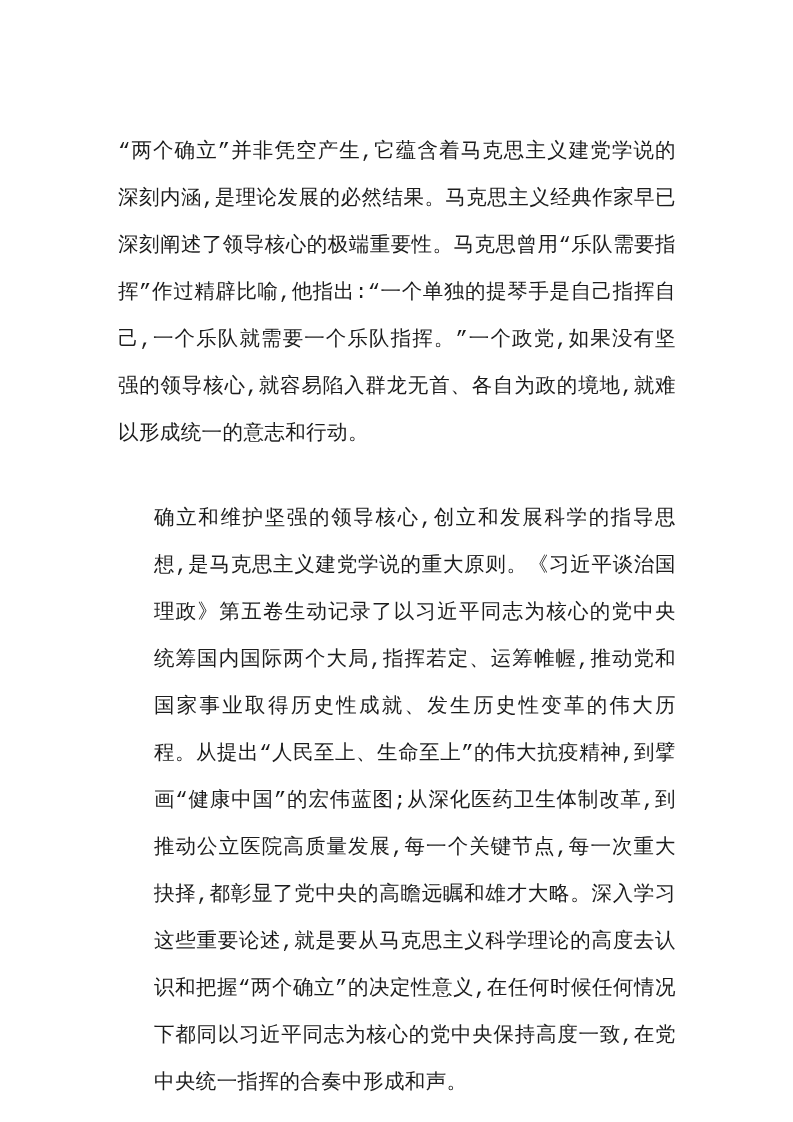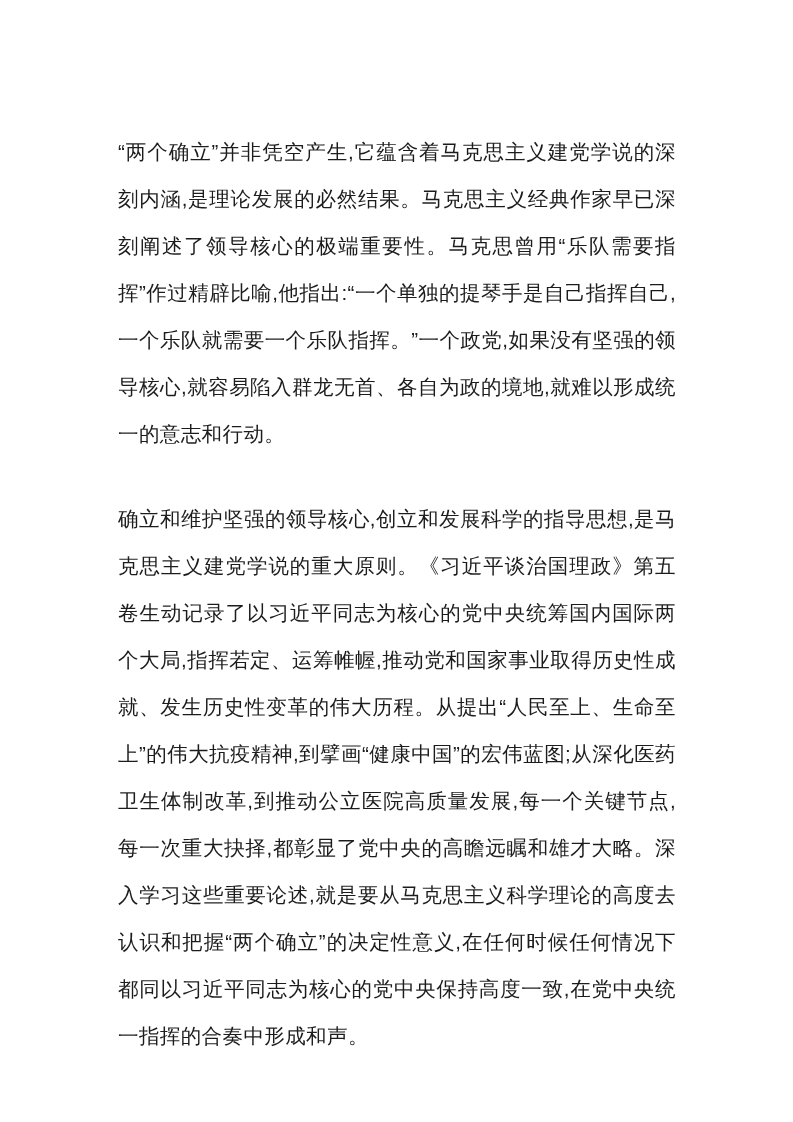--- a/index.html
+++ b/index.html
@@ -28,25 +28,26 @@
     width: 558px;
   }
   .para {
     font-size: 20.5px;
     line-height: 47px;
     letter-spacing: 0.4px;
     text-align: justify;
     text-justify: inter-ideograph;
     margin: 0 0 24px 0;
     color: #1c1c1c;
-    font-family: Liberation Sans, sans-serif;
+    font-family: Liberation Mono, monospace;
     font-weight: 400;
   }
   .para:last-child {
     margin-bottom: 0;
+    margin-left: 36px;
   }
   .spacer-gap {
     height: 14px;
   }
 </style>
 </head>
 <body>
 
 <div class="page">
   <div class="content">

